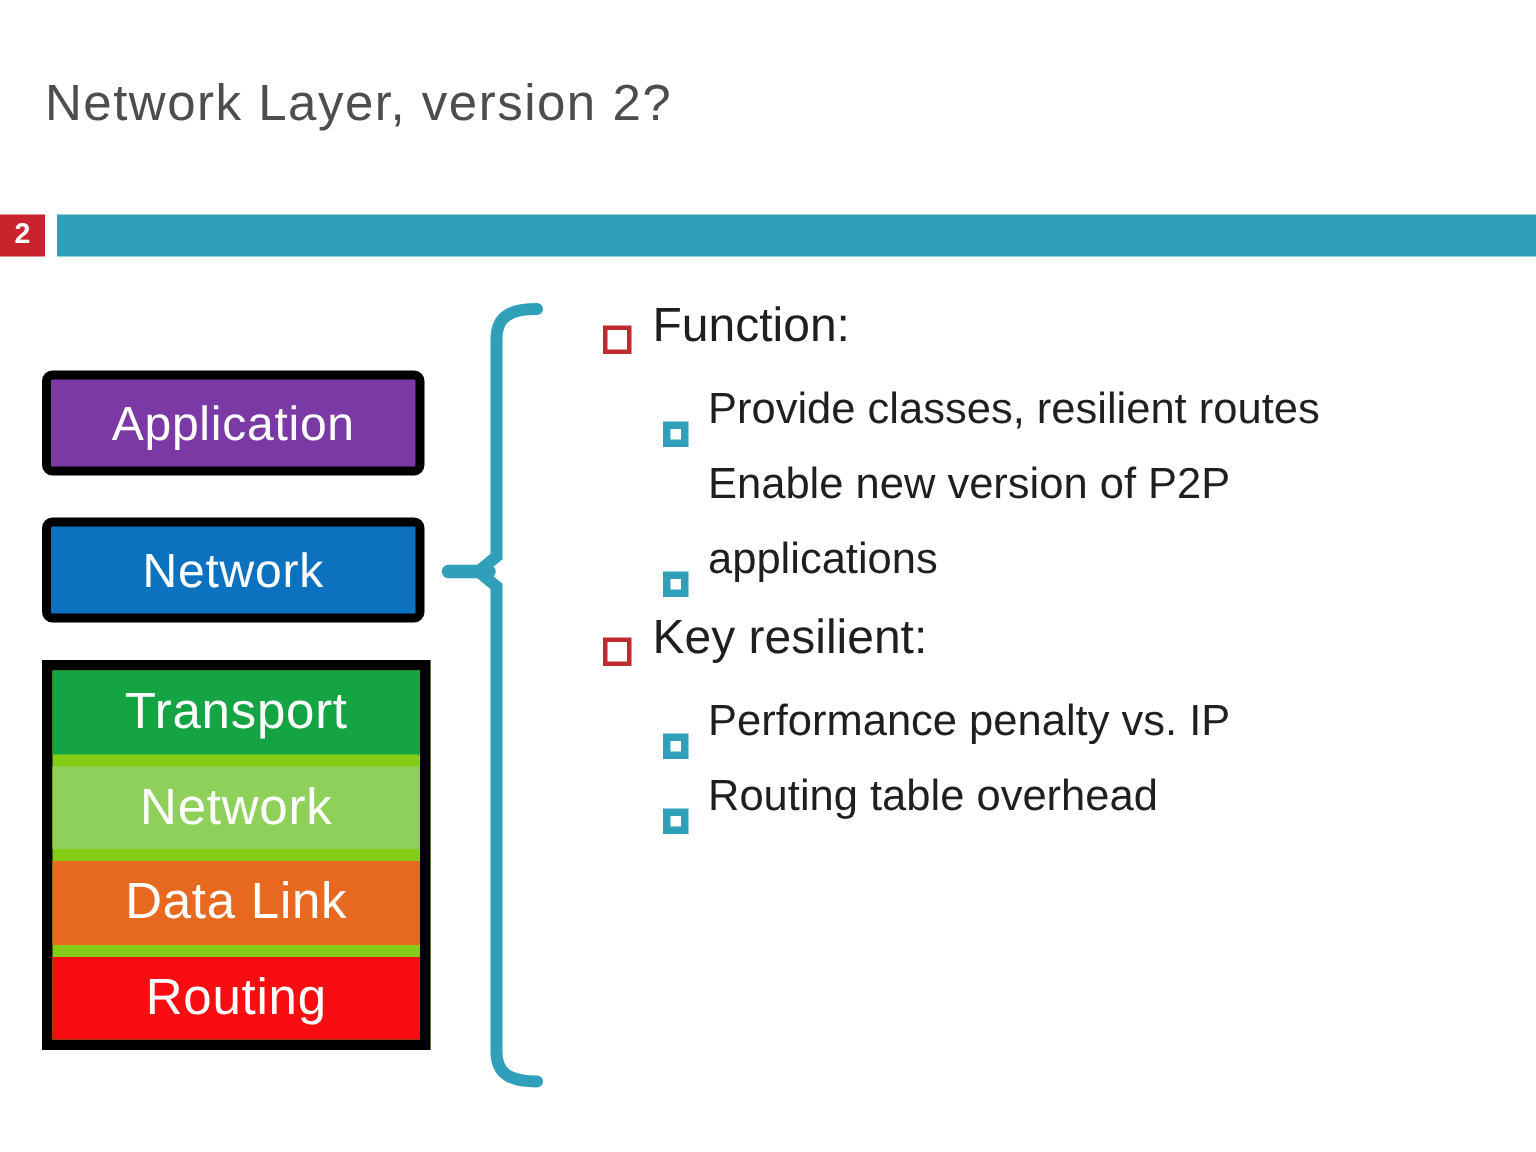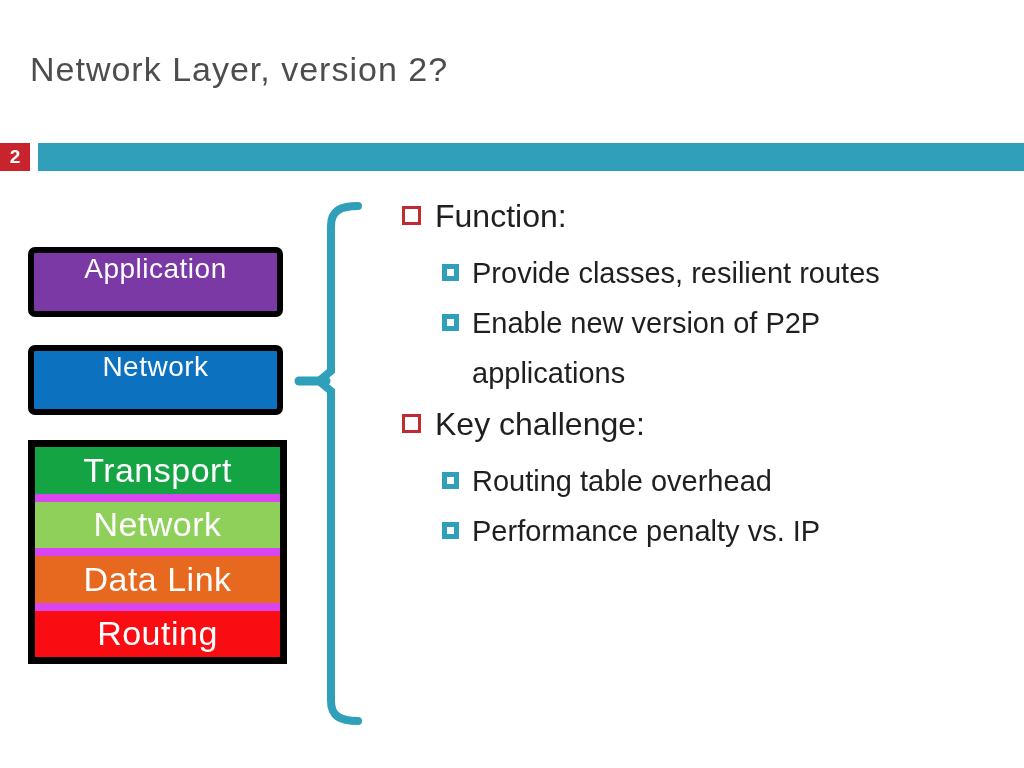--- a/index.html
+++ b/index.html
@@ -17,43 +17,43 @@
     display:flex; align-items:center; justify-content:center;
   }
   .rule-bar {
     position:absolute; left:38px; top:143px; width:986px; height:28px;
     background:#2f9fba;
   }
   
   .box {
     position:absolute; left:28px; width:255px; height:70px; box-sizing:border-box;
     border:6px solid #000; border-radius:7px;
-    display:flex; justify-content:center;
-    color:#fff; font-size:28px; letter-spacing:0.5px;
+    display:flex; align-items:center; justify-content:center;
+    color:#fff; font-size:32px; letter-spacing:0.5px;
   }
   .box-application { top:247px; background:#7b39a6; }
   .box-network   { top:345px; background:#0c72c0; }
   .layer-stack {
-    position:absolute; left:28px; top:440px; width:259px; height:224px;
-    box-sizing:border-box; background:#d946ef; border:7px solid #000;
+    position:absolute; left:28px; top:440px; width:259px; height:260px;
+    box-sizing:border-box; background:#84cc16; border:7px solid #000;
     display:flex; flex-direction:column; gap:8px;
   }
   .layer {
     flex:1; display:flex; align-items:center; justify-content:center;
     color:#fff; font-size:34px; letter-spacing:0.5px;
   }
   .layer:nth-child(1) { background:#14a443; }
   .layer:nth-child(2) { background:#8ed05a; }
   .layer:nth-child(3) { background:#e7691f; }
   .layer:nth-child(4) { background:#f90d12; }
   
   .brace-svg { position:absolute; left:285px; top:195px; width:85px; height:545px; }
   
   .content { position:absolute; left:402px; top:196px; width:560px; color:#1f1f1f; }
-  .item { display:flex; }
+  .item { display:flex;align-items:flex-end; }
   .item-l1 { font-size:32px; line-height:40px; margin:0 0 12px 0; gap:14px; }
   .item-l2 { font-size:29px; line-height:50px; margin:0 0 0 40px; gap:13px; }
   .item-l1.spaced { margin-top:6px; margin-bottom:12px; }
   .bullet-l1 {
     flex:none; width:13px; height:13px; border:3px solid #bf2b30;
     background:#fff; margin-top:10px;
   }
   .bullet-l2 {
     flex:none; width:7px; height:7px; border:5px solid #2f9fba;
     background:#fff; margin-top:16px;
@@ -105,25 +105,25 @@
     <div class="item item-l2">
       <span class="bullet-l2"></span>
       <span>Provide classes, resilient routes</span>
     </div>
     <div class="item item-l2">
       <span class="bullet-l2"></span>
       <span class="w-narrow">Enable new version of P2P applications</span>
     </div>
     <div class="item item-l1 spaced">
       <span class="bullet-l1"></span>
-      <span>Key challenge:</span>
+      <span>Key resilient:</span>
+    </div>
+    <div class="item item-l2">
+      <span class="bullet-l2"></span>
+      <span>Performance penalty vs. IP</span>
     </div>
     <div class="item item-l2">
       <span class="bullet-l2"></span>
       <span>Routing table overhead</span>
-    </div>
-    <div class="item item-l2">
-      <span class="bullet-l2"></span>
-      <span>Performance penalty vs. IP</span>
     </div>
   </div>
 
 </div>
 
 </body></html>

